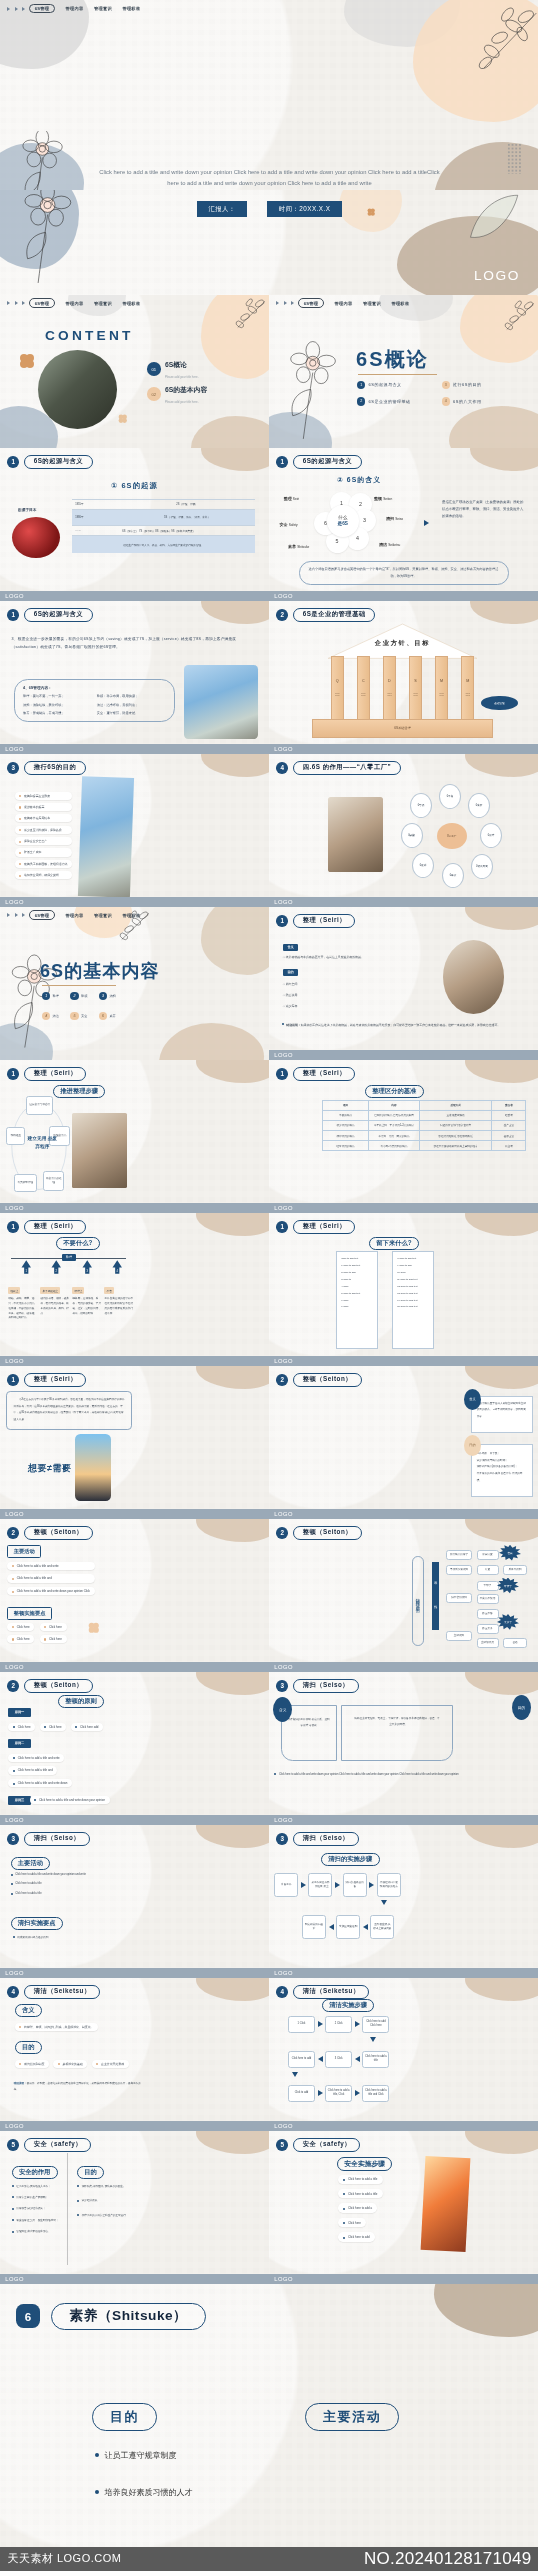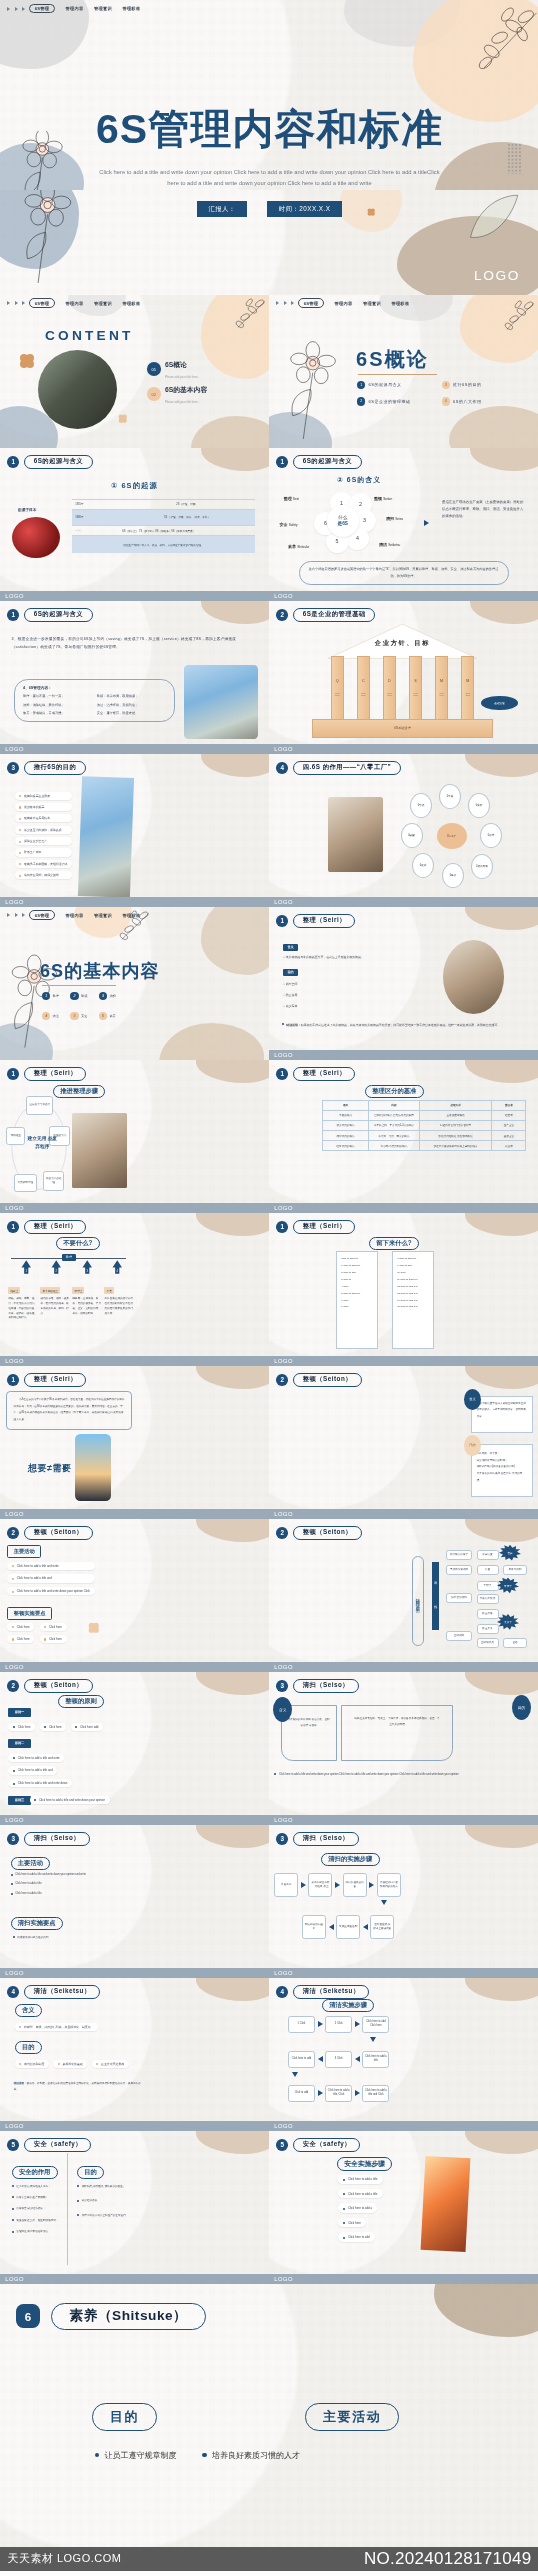--- a/index.html
+++ b/index.html
@@ -102,21 +102,20 @@
     <div class="navbar">
       <span class="tri"></span>
       <span class="tri"></span>
       <span class="tri"></span>
       <span class="navpill">6S管理</span>
       <span class="navitem">管理内容</span>
       <span class="navitem">管理意识</span>
       <span class="navitem">管理标准</span>
     </div>
 
-    <h1>6S管理内容和标准</h1>
     <div class="dots"></div>
     <div class="sub">Click here to add a title and write down your opinion Click here to add a title and write down your opinion Click here to add a titleClick here to add a title and write down your opinion Click here to add a title and write</div>
     <div style="position:absolute;left:14.7px;bottom:-9.5px;width:63px;height:79px">
       <svg width="63" height="79" viewBox="0 0 120 150">
           <g stroke="#333" fill="none" stroke-width="1.1">
         <circle cx="52" cy="34" r="12" fill="#fbe3d8"></circle>
             <circle cx="52" cy="34" r="6"></circle>
         <ellipse cx="52" cy="12" rx="12" ry="16"></ellipse>
             <ellipse cx="74" cy="30" rx="16" ry="11"></ellipse>
         <ellipse cx="66" cy="56" rx="13" ry="14"></ellipse>
@@ -1177,21 +1176,21 @@
   <div class="slide full" style="height:263px">
     <div class="paper"></div>
       <div class="noise"></div>
     <div class="blob tan" style="right:-32px;top:-42px;width:137px;height:95px;opacity:.9"></div>
     <div class="shead" style="left:16px;top:19px;gap:10.5px">
       <span class="snum" style="width:24px;height:24px;font-size:11.6px;border-radius:7.4px">6</span>
       <span class="stitle" style="font-size:13.7px;padding:3.7px 18px;border-width:1.1px;border-radius:14.7px">素养（Shitsuke）</span>
     </div>
     <div style="position:absolute;left:92px;top:119px;border:1.1px solid #1f4e79;border-radius:13.7px;padding:4.2px 17px;font-size:13px;font-weight:bold;color:#1f4e79;letter-spacing:1.6px">目的</div>
     <div style="position:absolute;left:305px;top:119px;border:1.1px solid #1f4e79;border-radius:13.7px;padding:4.2px 17px;font-size:13px;font-weight:bold;color:#1f4e79;letter-spacing:1.6px">主要活动</div>
-    <div style="position:absolute;left:95px;top:166px;display:flex;flex-direction:row;gap:26px;font-size:8px;color:#333">
+    <div style="position:absolute;left:95px;top:166px;display:flex;flex-direction:column;gap:26px;font-size:8px;color:#333">
       <span style="display:flex;gap:5.3px;align-items:center">
           <i style="width:4.2px;height:4.2px;border-radius:50%;background:#1f4e79;display:block"></i>
           <span>让员工遵守规章制度</span>
         </span>
       <span style="display:flex;gap:5.3px;align-items:center">
           <i style="width:4.2px;height:4.2px;border-radius:50%;background:#1f4e79;display:block"></i>
           <span>培养良好素质习惯的人才</span>
         </span>
     </div>
   </div>

